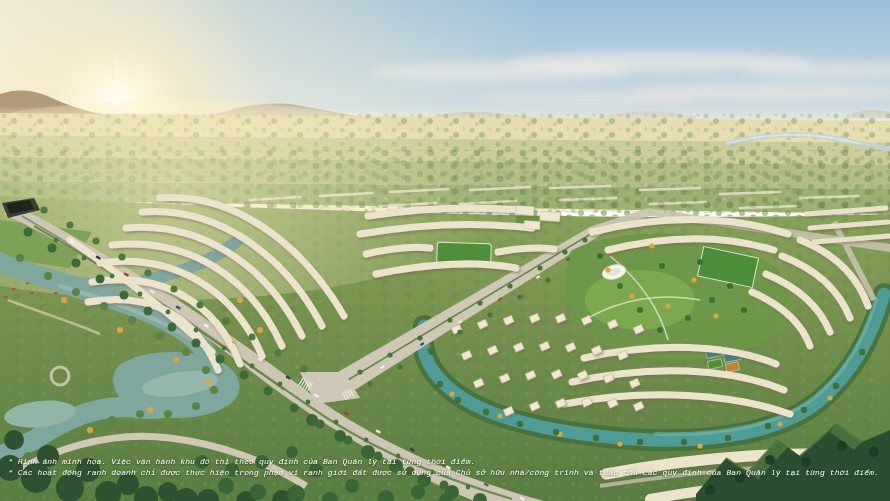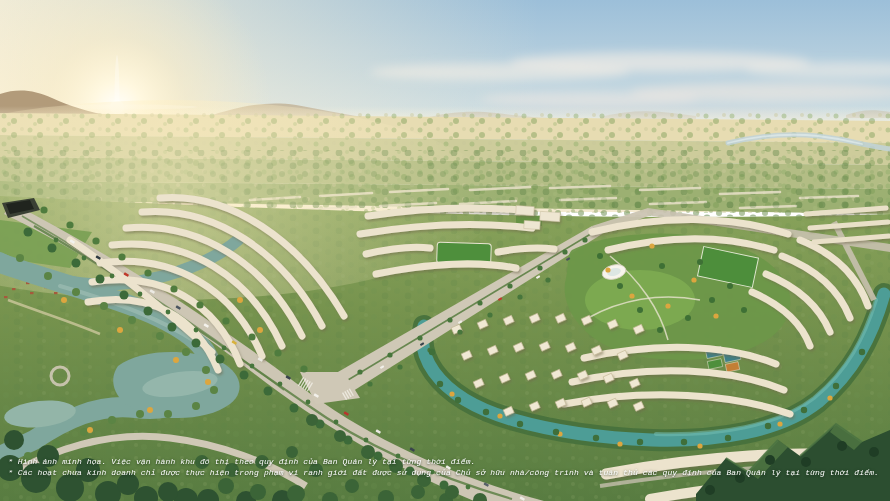--- a/index.html
+++ b/index.html
@@ -490,15 +490,15 @@
         <circle cx="424" cy="480" r="7"></circle>
     <circle cx="452" cy="492" r="7"></circle>
         <circle cx="480" cy="500" r="7"></circle>
         <circle cx="340" cy="436" r="6"></circle>
         <circle cx="312" cy="420" r="6"></circle>
   </g>
 </svg>
 
 <div class="caption">
   <div>* Hình ảnh minh họa. Việc vận hành khu đô thị theo quy định của Ban Quản lý tại từng thời điểm.</div>
-  <div>* Các hoạt chưa kinh doanh chỉ được thực hiện trong phạm vi ranh giới đất được sử dụng của Chủ sở hữu nhà/công trình và tuân thủ các quy định của Ban Quản lý tại từng thời điểm.</div>
+  <div>* Các hoạt động ranh doanh chỉ được thực hiện trong phạm vi ranh giới đất được sử dụng của Chủ sở hữu nhà/công trình và tuân thủ các quy định của Ban Quản lý tại từng thời điểm.</div>
 </div>
 </div>
 
 </body></html>

